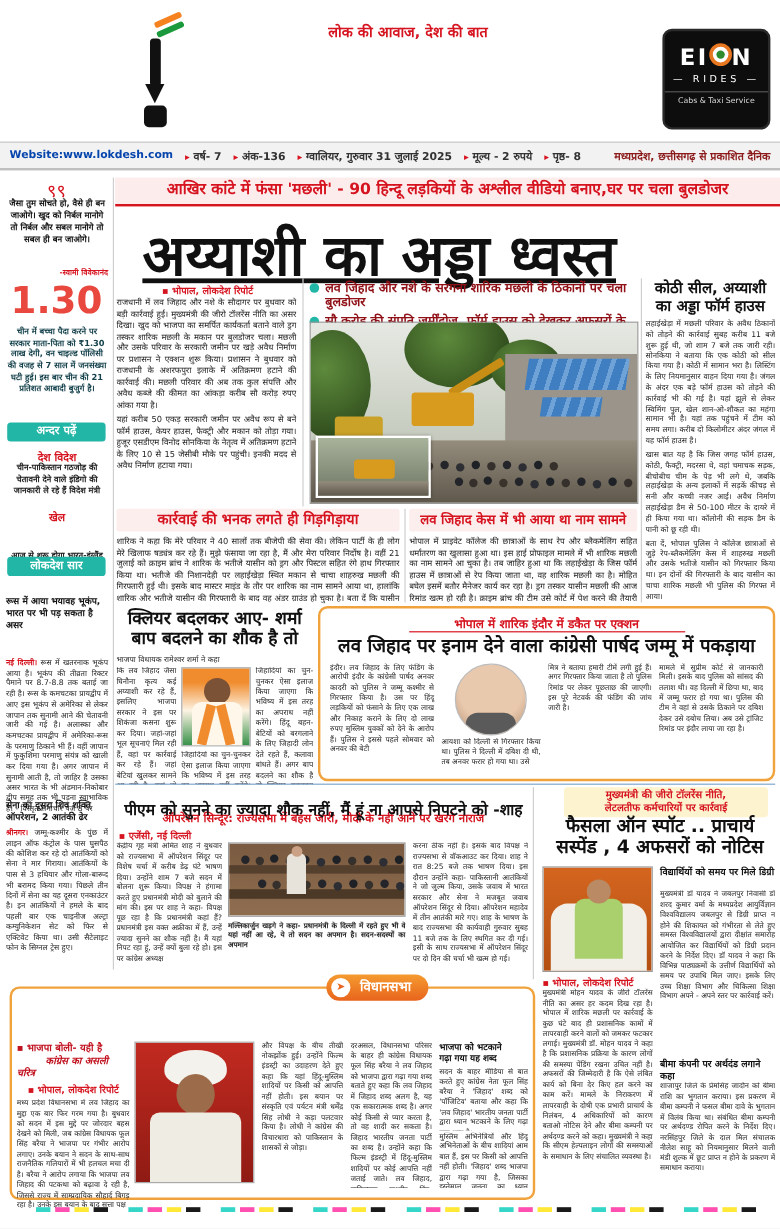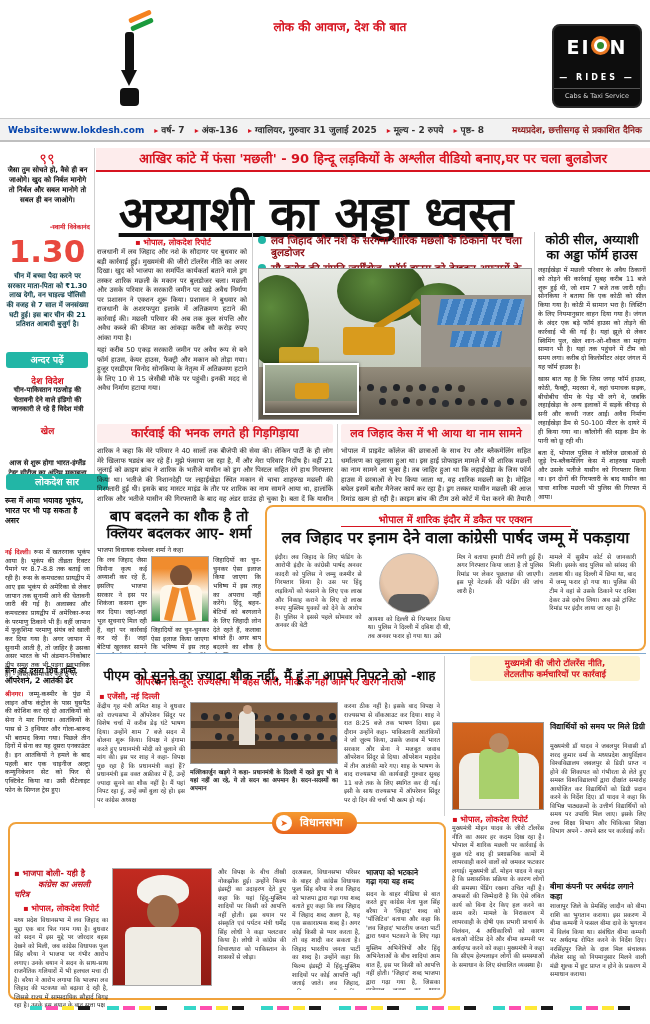--- a/index.html
+++ b/index.html
@@ -9,21 +9,21 @@
   .vr{position:absolute;width:1px;background:#cfcfcf;}
   .hr{position:absolute;height:1px;background:#cfcfcf;}
 
   
   .tagline{color:#d61420;font-weight:bold;font-size:12px;text-align:center;}
   .mast-title{font-size:64px;font-weight:900;color:#0b0b0b;text-align:center;line-height:1;letter-spacing:-1px;}
   .eion{background:#0d0d0d;border-radius:8px;border:2px solid #2a2a2a;color:#fff;text-align:center;padding-top:9px;box-sizing:border-box;}
   .eion-name{font-size:19px;font-weight:900;letter-spacing:2px;line-height:1;}
   .eion-o{display:inline-block;width:13px;height:13px;border-radius:50%;border:3px solid #e87722;background:#fff;position:relative;top:1px;}
   .eion-o::after{content:"";position:absolute;left:3px;top:3px;width:7px;height:7px;border-radius:50%;background:#2e8b2e;}
-  .eion-rides{font-size:8px;font-weight:bold;letter-spacing:3px;margin-top:16px;color:#fff;}
+  .eion-rides{font-size:8px;font-weight:normal;letter-spacing:3px;margin-top:3px;color:#fff;}
   .eion-tag{font-size:6.5px;color:#d8d8d8;margin-top:6px;border-top:1px solid #555;padding-top:3px;}
   .flag-stripe{position:absolute;width:24px;height:5px;border-radius:2px;}
   .pen-body{position:absolute;background:#111;border-radius:3px;}
   .pen-nib{position:absolute;width:0;height:0;border-left:8px solid transparent;border-right:8px solid transparent;border-top:16px solid #111;}
   .fist{position:absolute;background:#111;border-radius:4px;}
   .infobar{background:#f2f2f2;border-top:1px solid #c9c9c9;border-bottom:2px solid #bfbfbf;
            display:flex;align-items:center;font-size:9px;color:#222;box-sizing:border-box;padding:0 8px;gap:10px;}
   .infobar .sep::before{content:"▸";color:#d61420;margin-right:3px;font-size:8px;}
   .web{color:#0645ad;font-weight:bold;}
   .pubby{color:#8c1a1a;font-weight:bold;margin-left:auto;}
@@ -130,21 +130,21 @@
   <div class="abs stattxt" style="left:5px;top:272px;width:85px;">चीन में बच्चा पैदा करने पर सरकार माता-पिता को ₹1.30 लाख देगी, वन चाइल्ड पॉलिसी की वजह से 7 साल में जनसंख्या घटी हुई। इस बार चीन की 21 प्रतिशत आबादी बुजुर्ग है।</div>
 
   <div class="abs teal-banner" style="left:6px;top:352px;width:82px;">अन्दर पढ़ें</div>
 
   <div class="abs sb-head" style="left:5px;top:374px;width:85px;">देश विदेश</div>
   <div class="abs sb-txt" style="left:5px;top:386px;width:85px;">चीन-पाकिस्तान गठजोड़ की चेतावनी देने वाले इंडिगो की जानकारी ले रहे हैं विदेश मंत्री</div>
 
   <div class="abs sb-head" style="left:5px;top:424px;width:85px;">खेल</div>
   <div class="abs sb-txt" style="left:5px;top:459px;width:85px;">आज से शुरू होगा भारत-इंग्लैंड टेस्ट सीरीज का अंतिम मुकाबला</div>
 
-  <div class="abs teal-banner" style="left:6px;top:474px;width:102px;">लोकदेश सार</div>
+  <div class="abs teal-banner" style="left:6px;top:464px;width:82px;">लोकदेश सार</div>
 
   <div class="abs sb-news-title" style="left:5px;top:496px;width:85px;">रूस में आया भयावह भूकंप, भारत पर भी पड़ सकता है असर</div>
   <div class="abs sb-news" style="left:5px;top:548px;width:85px;">
     <span class="redlead">नई दिल्ली।</span>
     <span>रूस में खतरनाक भूकंप आया है। भूकंप की तीव्रता रिक्टर पैमाने पर 8.7-8.8 तक बताई जा रही है। रूस के कमचटका प्रायद्वीप में आए इस भूकंप से अमेरिका से लेकर जापान तक सुनामी आने की चेतावनी जारी की गई है। अलास्का और कमचटका प्रायद्वीप में अमेरिका-रूस के परमाणु ठिकाने भी हैं। वहीं जापान में फुकुशिमा परमाणु संयंत्र को खाली कर दिया गया है। अगर जापान में सुनामी आती है, तो जाहिर है उसका असर भारत के भी अंडमान-निकोबार द्वीप समूह तक भी पड़ना स्वाभाविक है। - विस्तृत समाचार पेज 8 पर</span>
   </div>
 
   <div class="abs sb-news-title" style="left:5px;top:666px;width:85px;">सेना का दूसरा शिव शक्ति ऑपरेशन, 2 आतंकी ढेर</div>
   <div class="abs sb-news" style="left:5px;top:690px;width:85px;height:118px;overflow:hidden;">
     <span class="redlead">श्रीनगर।</span>
@@ -206,22 +206,22 @@
 
   <div class="abs band" style="left:97px;top:424px;width:236px;">कार्रवाई की भनक लगते ही गिड़गिड़ाया</div>
   <div class="abs body-txt" style="left:97px;top:447px;width:236px;height:56px;overflow:hidden;">शारिक ने कहा कि मेरे परिवार ने 40 सालों तक बीजेपी की सेवा की। लेकिन पार्टी के ही लोग मेरे खिलाफ षड्यंत्र कर रहे हैं। मुझे फंसाया जा रहा है, मैं और मेरा परिवार निर्दोष है। वहीं 21 जुलाई को क्राइम ब्रांच ने शारिक के भतीजे यासीन को ड्रग और पिस्टल सहित रंगे हाथ गिरफ्तार किया था। भतीजे की निशानदेही पर लहाईखेड़ा स्थित मकान से चाचा शाहरुख मछली की गिरफ्तारी हुई थी। इसके बाद मास्टर माइंड के तौर पर शारिक का नाम सामने आया था, हालांकि शारिक और भतीजे यासीन की गिरफ्तारी के बाद वह अंडर ग्राउंड हो चुका है। बता दें कि यासीन को आज कोर्ट में पेश किया गया था, जहां से उसे जेल भेज दिया गया है।</div>
 
   <div class="vr" style="left:337px;top:424px;height:78px;"></div>
 
   <div class="abs band" style="left:341px;top:424px;width:190px;font-size:11px;">लव जिहाद केस में भी आया था नाम सामने</div>
   <div class="abs body-txt" style="left:341px;top:447px;width:190px;height:56px;overflow:hidden;">भोपाल में प्राइवेट कॉलेज की छात्राओं के साथ रेप और ब्लैकमेलिंग सहित धर्मांतरण का खुलासा हुआ था। इस हाई प्रोफाइल मामले में भी शारिक मछली का नाम सामने आ चुका है। तब जाहिर हुआ था कि लहाईखेड़ा के जिस फॉर्म हाउस में छात्राओं से रेप किया जाता था, वह शारिक मछली का है। मोहित बघेल इसमें बतौर मैनेजर कार्य कर रहा है। ड्रग तस्कर यासीन मछली की आज रिमांड खत्म हो रही है। क्राइम ब्रांच की टीम उसे कोर्ट में पेश करने की तैयारी में है। कोर्ट में पेश करने से पहले टीम उसका मेडिकल परीक्षण करा रही है। बता दें कि यासीन को 22 जुलाई को पहली बार कोर्ट में पेश किया गया था, जहां से उसे 26 जुलाई तक रिमांड पर लिया गया।</div>
 
   <div class="abs blackhead" style="left:97px;top:508px;width:164px;font-size:14.5px;">
+    <div>क्लियर बदलकर आए- शर्मा</div>
     <div>बाप बदलने का शौक है तो</div>
-    <div>क्लियर बदलकर आए- शर्मा</div>
   </div>
   <div class="abs body-txt" style="left:97px;top:546px;width:164px;font-size:6.4px;">भाजपा विधायक रामेश्वर शर्मा ने कहा</div>
   <div class="abs body-txt" style="left:97px;top:556px;width:50px;height:98px;overflow:hidden;font-size:6.3px;">कि लव जिहाद जैसा घिनौना कृत्य कई अय्याशी कर रहे हैं, इसलिए भाजपा सरकार ने इस पर शिकंजा कसना शुरू कर दिया। जहां-जहां भूल सूचनाएं मिल रही हैं, वहां पर कार्रवाई कर रहे हैं। जहां बेटियां खुलकर सामने आ रही है, वहां तो इनके हाथ-पैर और पट्टियां तक तोड़ रहे</div>
   <div class="portrait" style="left:151px;top:556px;width:58px;height:66px;background:linear-gradient(#f08c2e 18%,#fdf3e3 55%,#37914a);">
     <div class="head-c" style="left:18px;top:8px;width:22px;height:22px;background:#7c5236;"></div>
     <div class="torso" style="left:8px;top:28px;width:42px;height:38px;background:#fef7ea;"></div>
     <div class="abs" style="left:16px;top:30px;width:8px;height:34px;background:#f08c2e;transform:rotate(14deg);"></div>
     <div class="abs" style="left:32px;top:30px;width:8px;height:34px;background:#f08c2e;transform:rotate(-14deg);"></div>
   </div>
   <div class="abs body-txt" style="left:151px;top:626px;width:58px;height:28px;overflow:hidden;font-size:6.3px;">जिहादियों का चुन-चुनकर ऐसा इलाज किया जाएगा कि भविष्य में इस तरह का अपराध नहीं करेंगे। हिंदू बहन-बेटियों को बरगलाने के लिए जिहादी लोन देते रहते हैं, कलावा बांधते हैं। अगर बाप बदलने का शौक है तो क्लियर बदलकर आइए। कोई भी अय्याशी बचेगा नहीं।</div>
@@ -262,20 +262,24 @@
   <div class="abs capt" style="left:190px;top:768px;width:148px;height:46px;overflow:hidden;">मल्लिकार्जुन खड़गे ने कहा- प्रधानमंत्री के दिल्ली में रहते हुए भी वे यहां नहीं आ रहे, ये तो सदन का अपमान है। सदन-सदस्यों का अपमान</div>
 
   <div class="abs body-txt" style="left:344px;top:702px;width:96px;height:112px;overflow:hidden;font-size:6.2px;">करना ठीक नहीं है। इसके बाद विपक्ष ने राज्यसभा से वॉकआउट कर दिया। शाह ने रात 8:25 बजे तक भाषण दिया। इस दौरान उन्होंने कहा- पाकिस्तानी आतंकियों ने जो जुल्म किया, उसके जवाब में भारत सरकार और सेना ने मजबूत जवाब ऑपरेशन सिंदूर से दिया। ऑपरेशन महादेव में तीन आतंकी मारे गए। शाह के भाषण के बाद राज्यसभा की कार्यवाही गुरुवार सुबह 11 बजे तक के लिए स्थगित कर दी गई। इसी के साथ राज्यसभा में ऑपरेशन सिंदूर पर दो दिन की चर्चा भी खत्म हो गई।</div>
 
   <div class="vr" style="left:444px;top:656px;height:160px;"></div>
 
   <div class="abs kicker-yellow" style="left:470px;top:656px;width:170px;font-size:8.5px;padding:2px 0;">
     <div>मुख्यमंत्री की जीरो टॉलरेंस नीति,</div>
     <div>लेटलतीफ कर्मचारियों पर कार्रवाई</div>
   </div>
+  <div class="abs blackhead" style="left:452px;top:680px;width:196px;font-size:15.5px;">
+    <div>फैसला ऑन स्पॉट .. प्राचार्य</div>
+    <div>सस्पेंड , 4 अफसरों को नोटिस</div>
+  </div>
 
   <div class="abs photo" style="left:452px;top:722px;width:92px;height:88px;">
     <div style="position:absolute;inset:0;background:linear-gradient(#d4651f,#b34f12);"></div>
     <div style="position:absolute;left:6px;top:30px;width:80px;height:58px;border-radius:14px 14px 0 0;background:#f2efe8;"></div>
     <div class="torso" style="left:26px;top:26px;width:40px;height:50px;background:#a9d06c;"></div>
     <div class="head-c" style="left:36px;top:10px;width:20px;height:20px;background:#b98a64;"></div>
   </div>
   <div class="abs byline" style="left:452px;top:813px;width:92px;">भोपाल, लोकदेश रिपोर्ट</div>
   <div class="abs body-txt" style="left:452px;top:824px;width:92px;height:174px;overflow:hidden;font-size:6.2px;">मुख्यमंत्री मोहन यादव के जीरो टॉलरेंस नीति का असर हर कदम दिख रहा है। भोपाल में शारिक मछली पर कार्रवाई के कुछ घंटे बाद ही प्रशासनिक कामों में लापरवाही करने वालों को जमकर फटकार लगाई। मुख्यमंत्री डॉ. मोहन यादव ने कहा है कि प्रशासनिक प्रक्रिया के कारण लोगों की समस्या पेंडिंग रखना उचित नहीं है। अफसरों की जिम्मेदारी है कि ऐसे लंबित कार्य को बिना देर किए हल करने का काम करें। मामले के निराकरण में लापरवाही के दोषी एक प्रभारी प्राचार्य के निलंबन, 4 अधिकारियों को कारण बताओ नोटिस देने और बीमा कम्पनी पर अर्थदण्ड करने को कहा। मुख्यमंत्री ने कहा कि सीएम हेल्पलाइन लोगों की समस्याओं के समाधान के लिए संचालित व्यवस्था है।</div>
 

